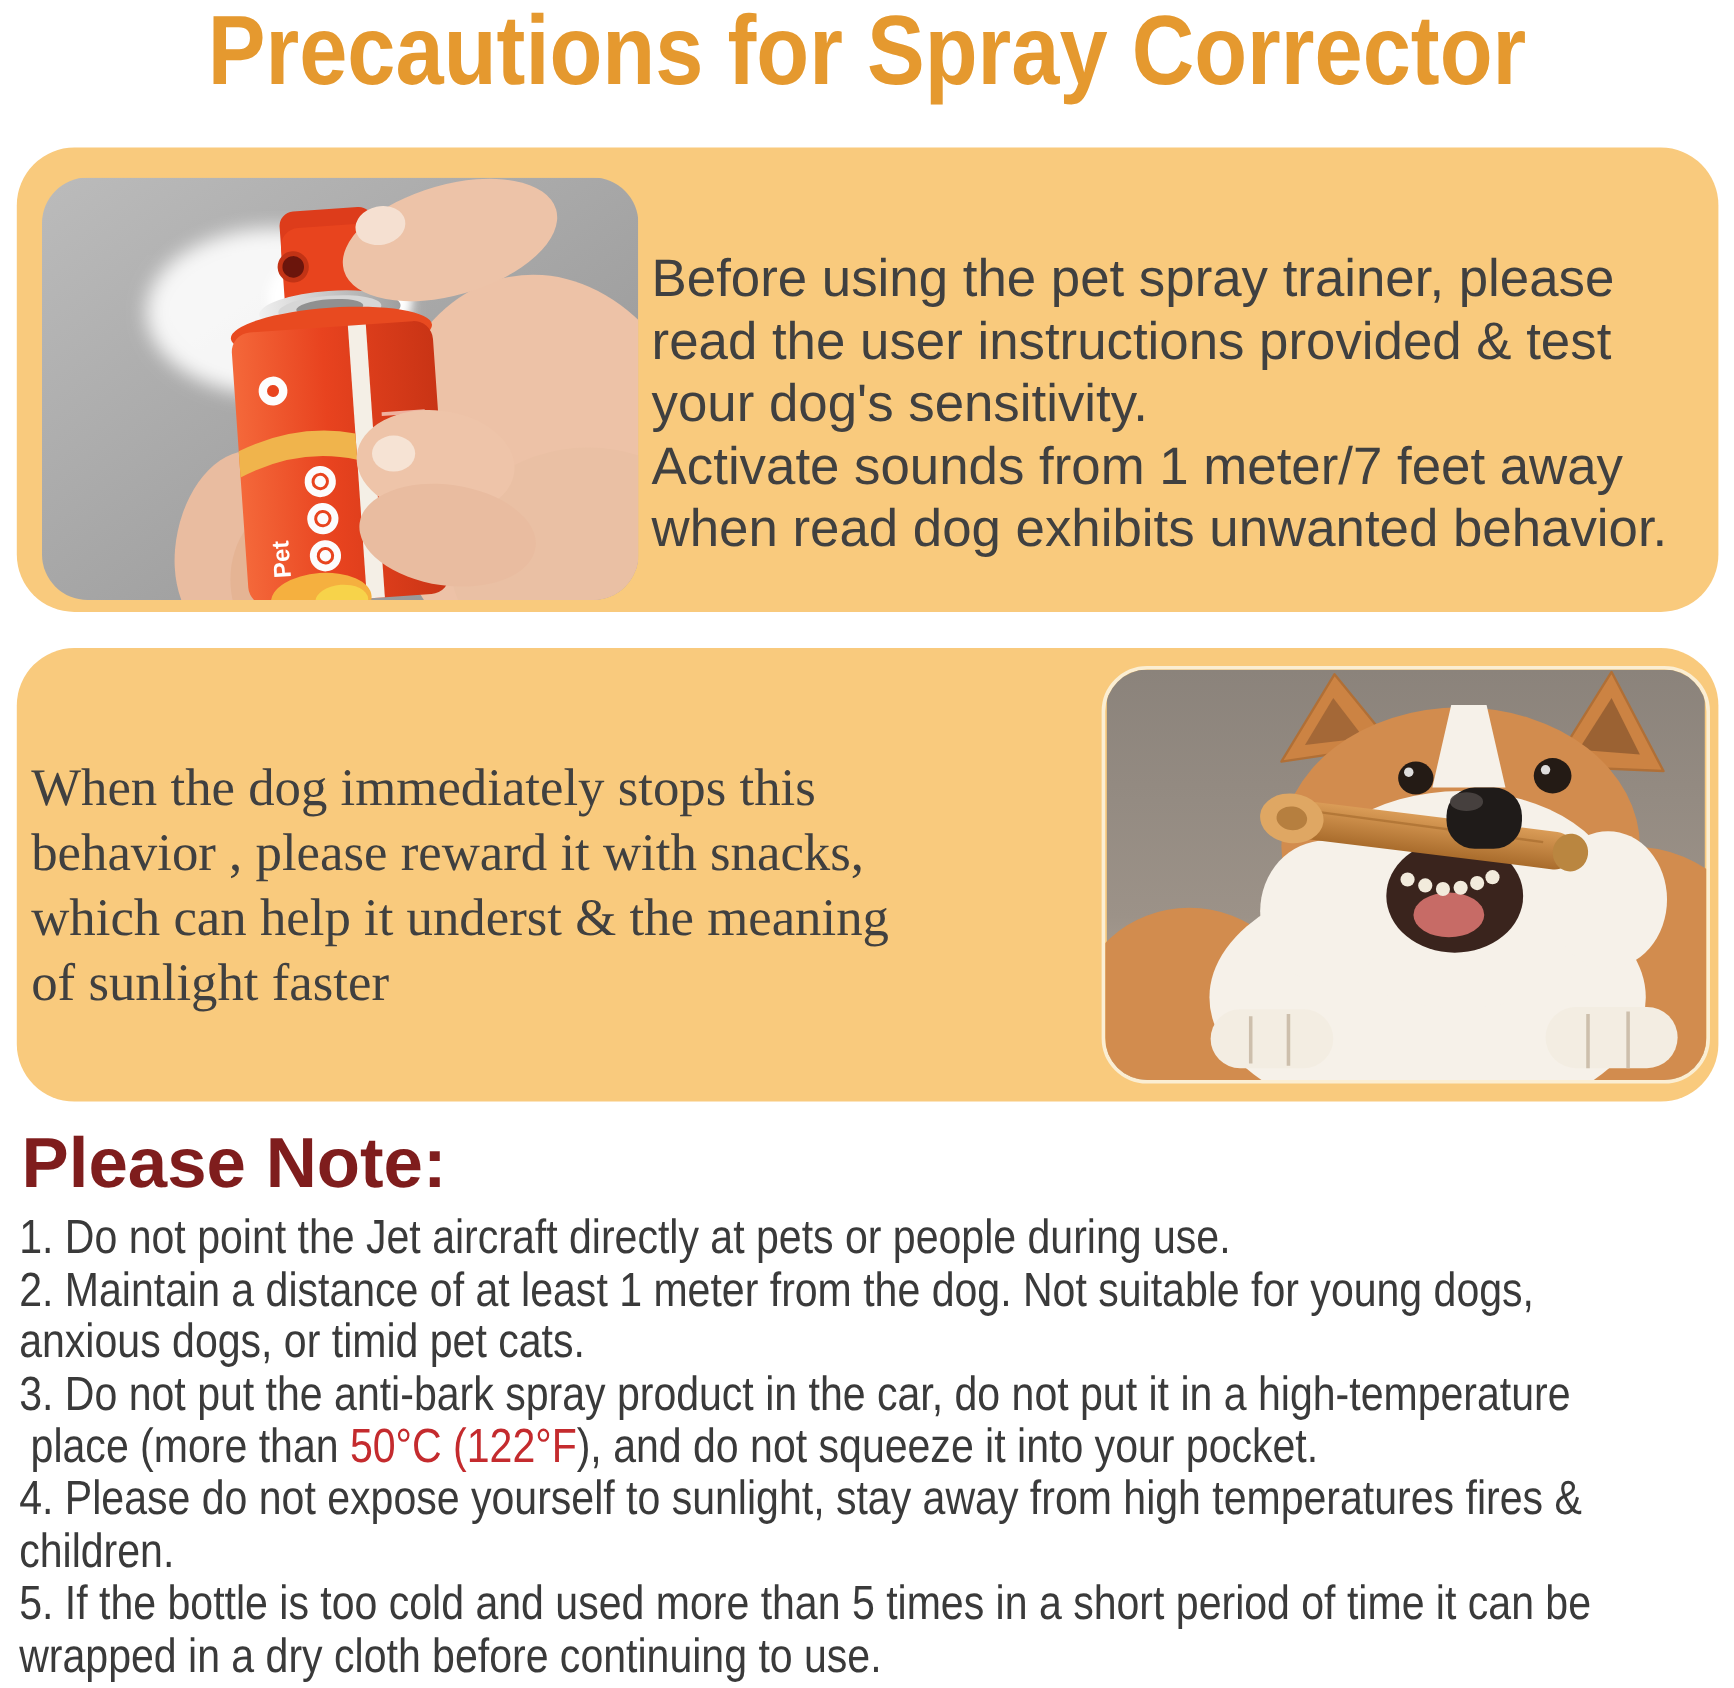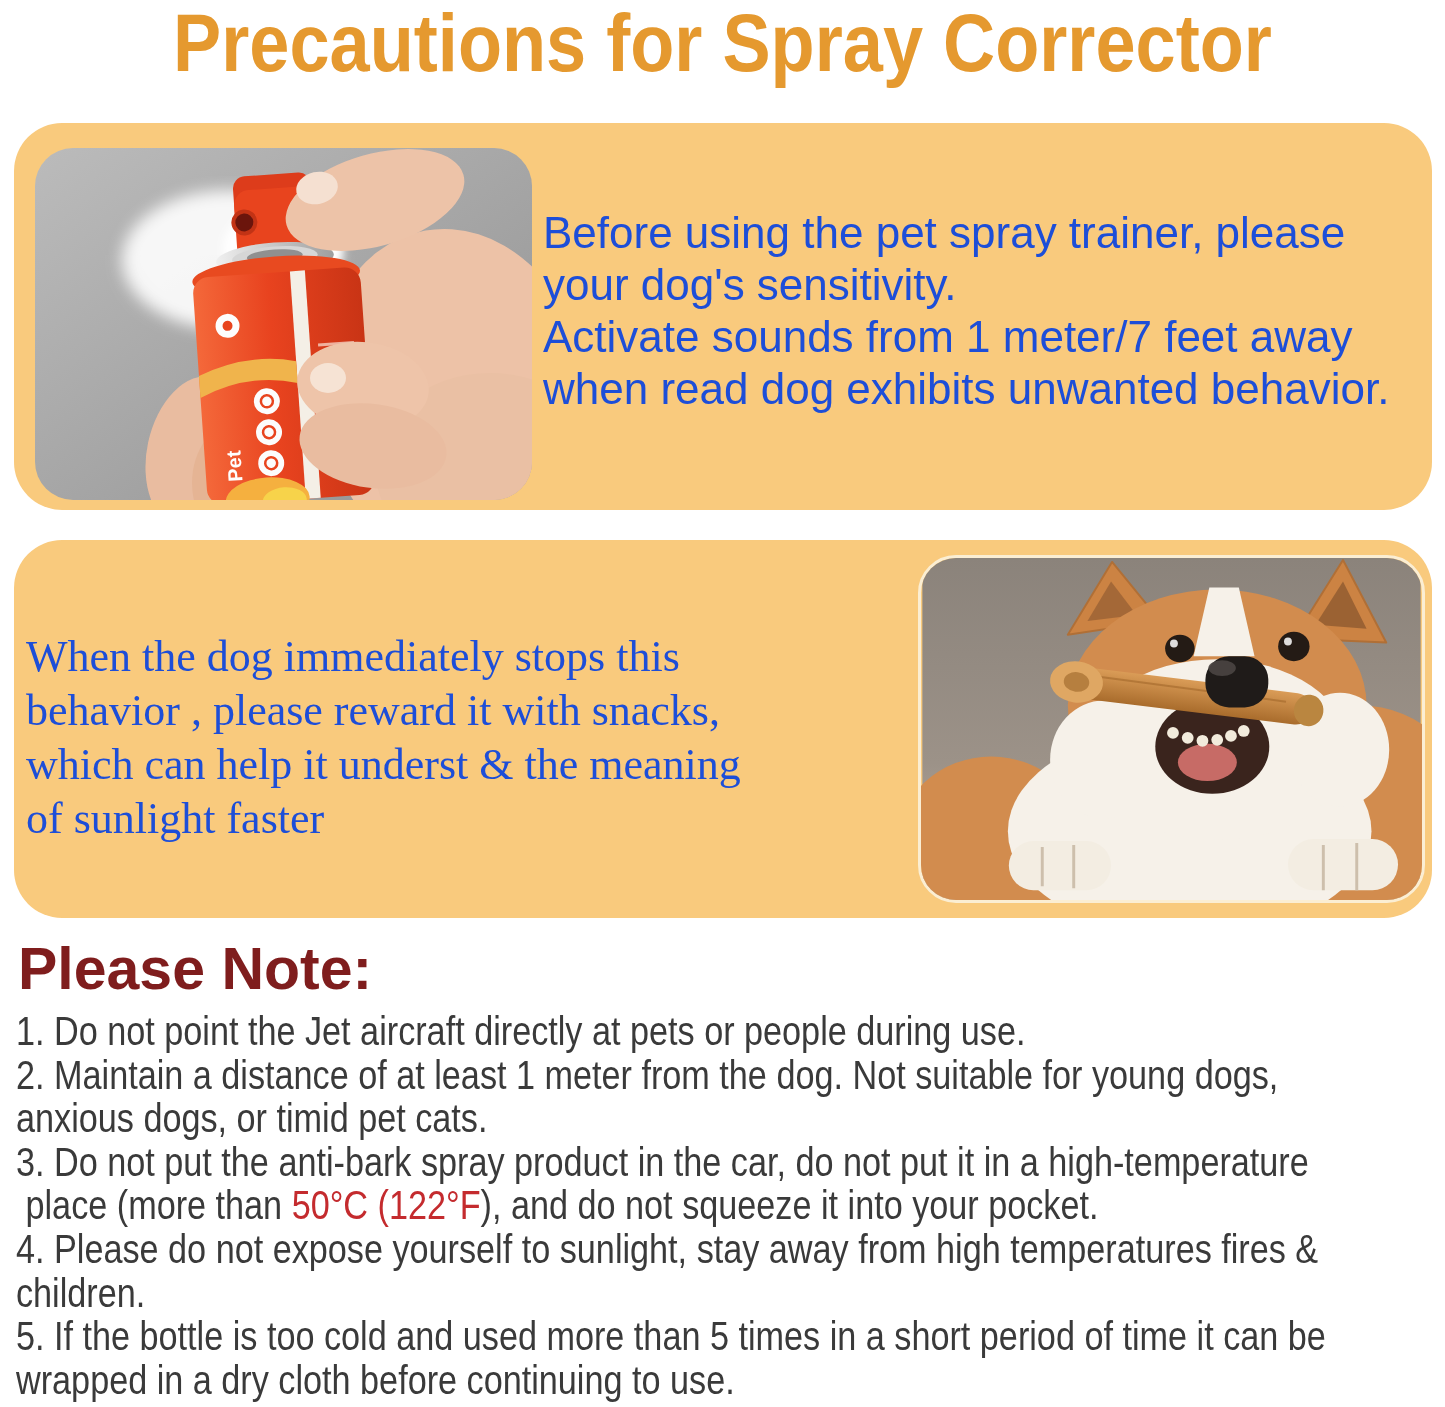--- a/index.html
+++ b/index.html
@@ -14,21 +14,21 @@
   }
   .panel{
     position:absolute;left:14px;width:1418px;background:#F9CA7D;border-radius:48px;
   }
   .panel-1{top:123px;height:387px;}
   .panel-2{top:540px;height:378px;font-family:Liberation Serif, serif;}
   .photo{position:absolute;border-radius:38px;overflow:hidden;}
   .photo svg{display:block;width:100%;height:100%;}
   .photo-1{left:21px;top:25px;width:497px;height:352px;}
   .photo-2{left:904px;top:15px;width:507px;height:348px;border:3px solid #FBEED3;box-sizing:border-box;}
-  .panel-text{position:absolute;color:#1d4ed8;font-size:44px;}
+  .panel-text{position:absolute;color:#404040;font-size:44px;}
   .panel-text .tline{white-space:pre;}
   .text-1{left:529px;top:84px;}
   .text-1 .tline{line-height:52px;}
   .text-2{left:12px;top:90px;}
   .text-2 .tline{line-height:54px;}
   .note-heading{
     position:absolute;left:18px;top:938px;font-size:59px;line-height:62px;
     font-weight:bold;color:#7f1d1d;white-space:pre;
   }
   .notes{
@@ -116,20 +116,21 @@
         <ellipse cx="282" cy="40" rx="21" ry="16" fill="#F5E0D1" transform="rotate(-12 282 40)"></ellipse>
         <ellipse cx="328" cy="238" rx="66" ry="44" fill="#EEC4A9" transform="rotate(6 328 238)"></ellipse>
         <ellipse cx="293" cy="230" rx="18" ry="15" fill="#F6E3D4"></ellipse>
         <ellipse cx="338" cy="298" rx="74" ry="42" fill="#E9BCA0" transform="rotate(8 338 298)"></ellipse>
       </g>
     </svg>
   </div>
 
   <div class="panel-text text-1">
     <div class="tline">Before using the pet spray trainer, please</div>
+    <div class="tline">read the user instructions provided &amp; test</div>
     <div class="tline">your dog's sensitivity.</div>
     <div class="tline">Activate sounds from 1 meter/7 feet away</div>
     <div class="tline">when read dog exhibits unwanted behavior.</div>
   </div>
 </div>
 
 <div class="panel panel-2">
 
   <div class="panel-text text-2">
     <div class="tline">When the dog immediately stops this</div>

